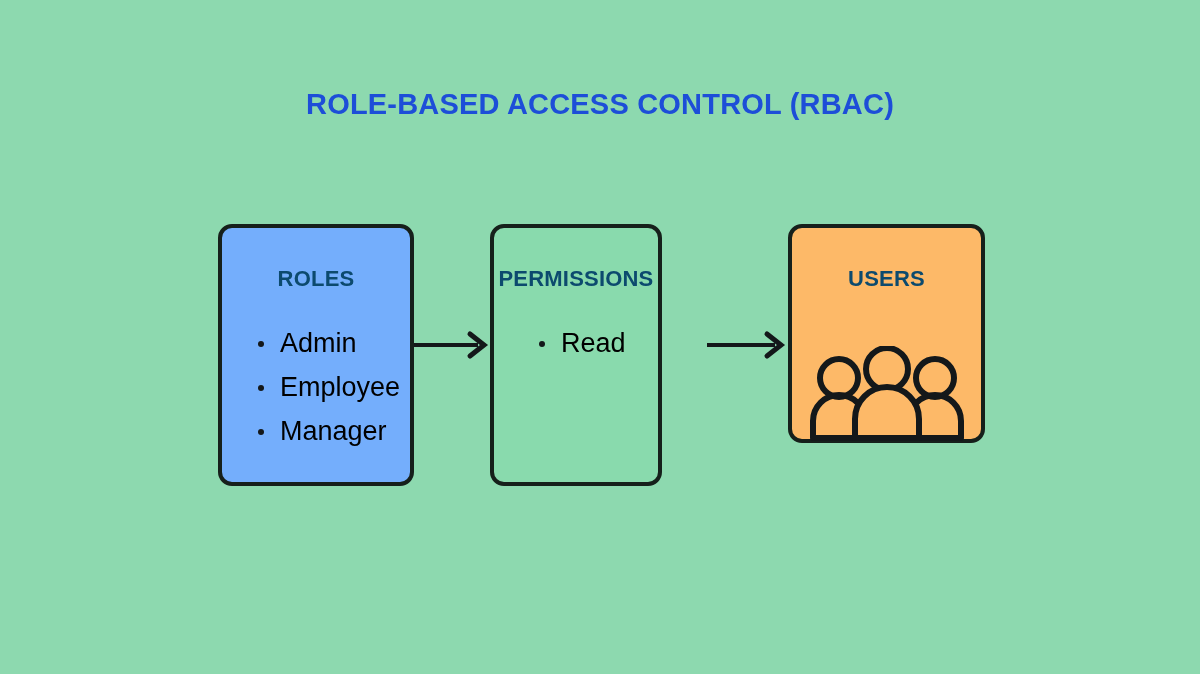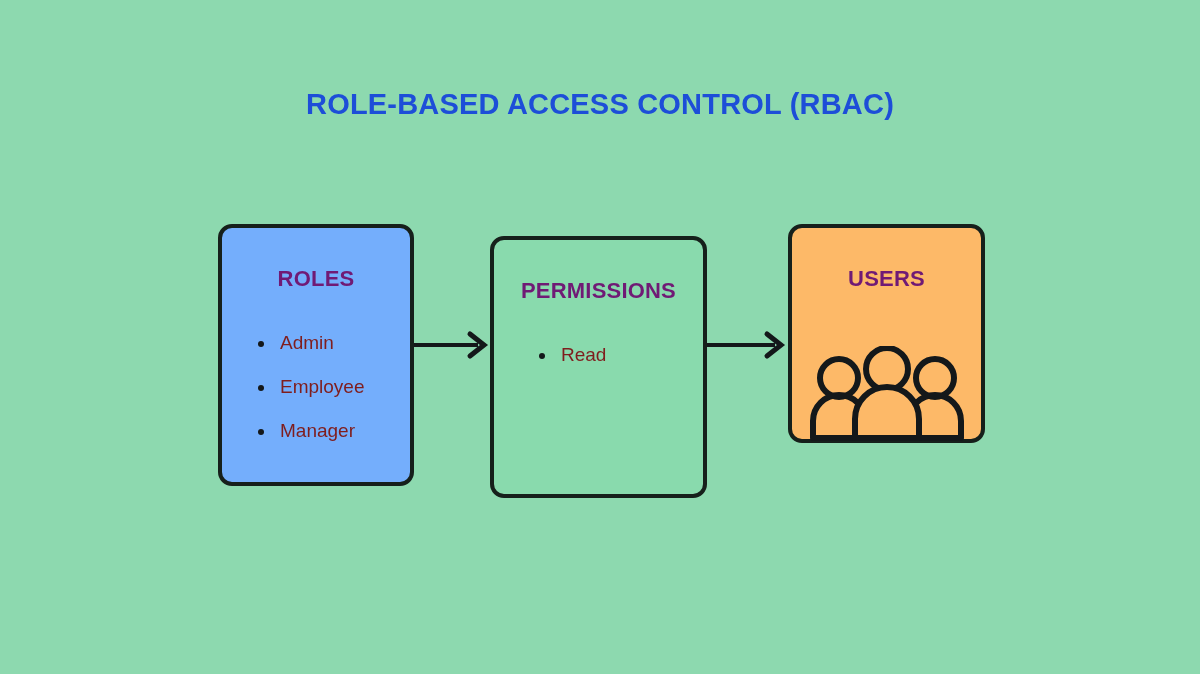--- a/index.html
+++ b/index.html
@@ -39,64 +39,64 @@
   }
   .node-roles {
     left: 218px;
     top: 224px;
     width: 196px;
     height: 262px;
     background: #74AEFC;
   }
   .node-permissions {
     left: 490px;
-    top: 236px;
-    width: 217px;
+    top: 224px;
+    width: 172px;
     height: 262px;
     background: #89DAAD;
     text-decoration: underline;
   }
   .node-users {
     left: 788px;
     top: 224px;
     width: 197px;
     height: 219px;
     background: #FDB968;
   }
   .node-heading {
     position: absolute;
     left: 0;
     width: 100%;
     top: 38px;
     text-align: center;
     font-size: 22px;
     font-weight: bold;
-    color: #701a75;
+    color: #0c4a6e;
     letter-spacing: 0.2px;
     white-space: nowrap;
   }
   .node-list {
     position: absolute;
     left: 0;
     top: 93px;
     width: 100%;
     margin: 0;
     padding: 0;
     list-style: none;
   }
   .node-list.indent-roles {
     padding-left: 32px;
   }
   .node-list.indent-permissions {
     padding-left: 41px;
   }
   .node-list li {
     position: relative;
-    font-size: 19px;
-    color: #7f1d1d;
+    font-size: 27px;
+    color: #000000;
     line-height: 44px;
     padding-left: 26px;
     white-space: nowrap;
   }
   .node-list li::before {
     content: "";
     position: absolute;
     left: 4px;
     top: 20px;
     width: 6px;

